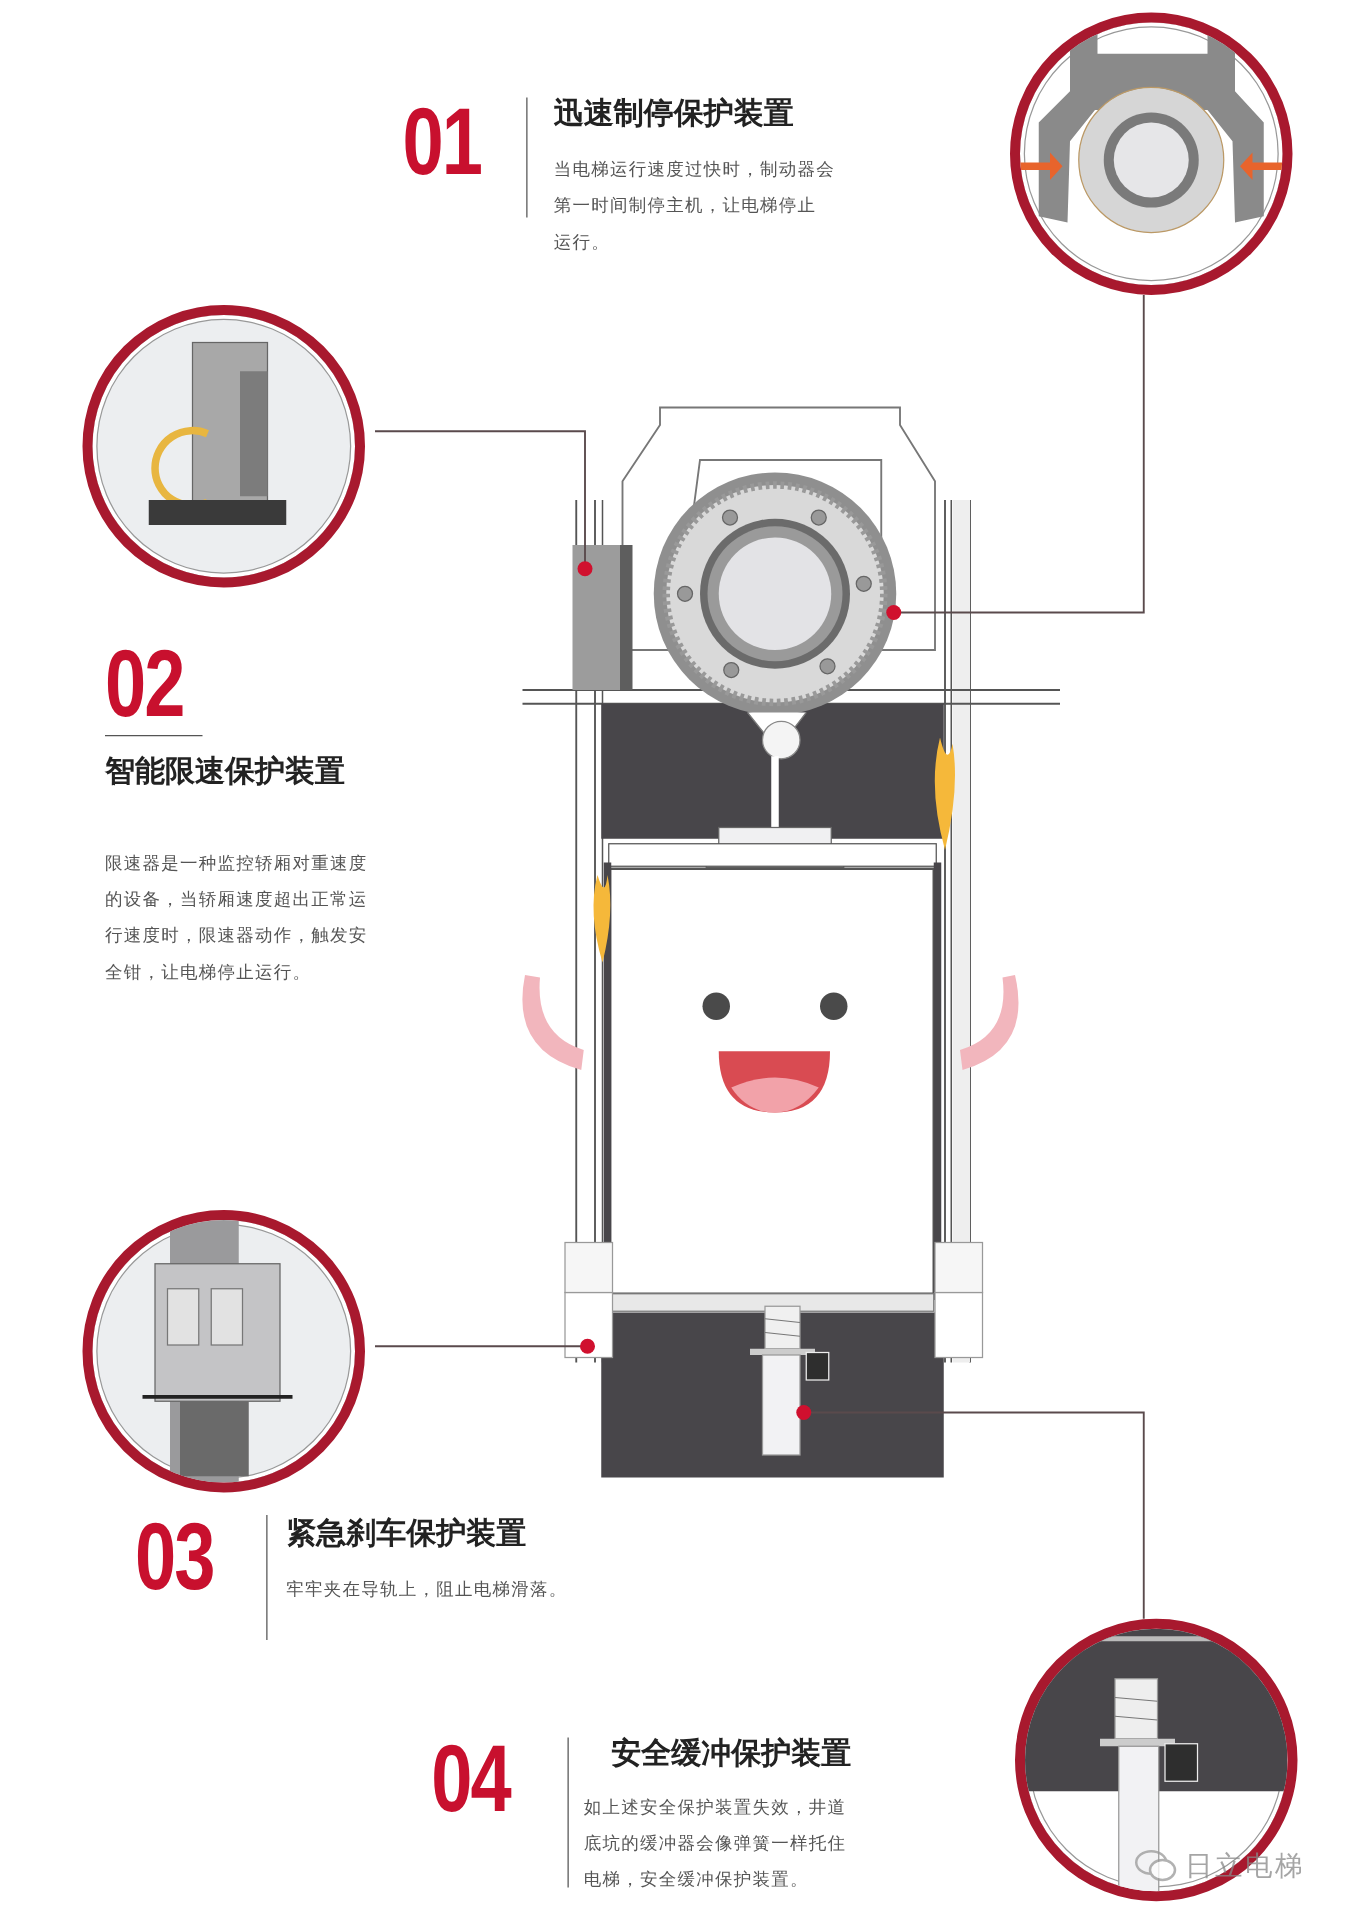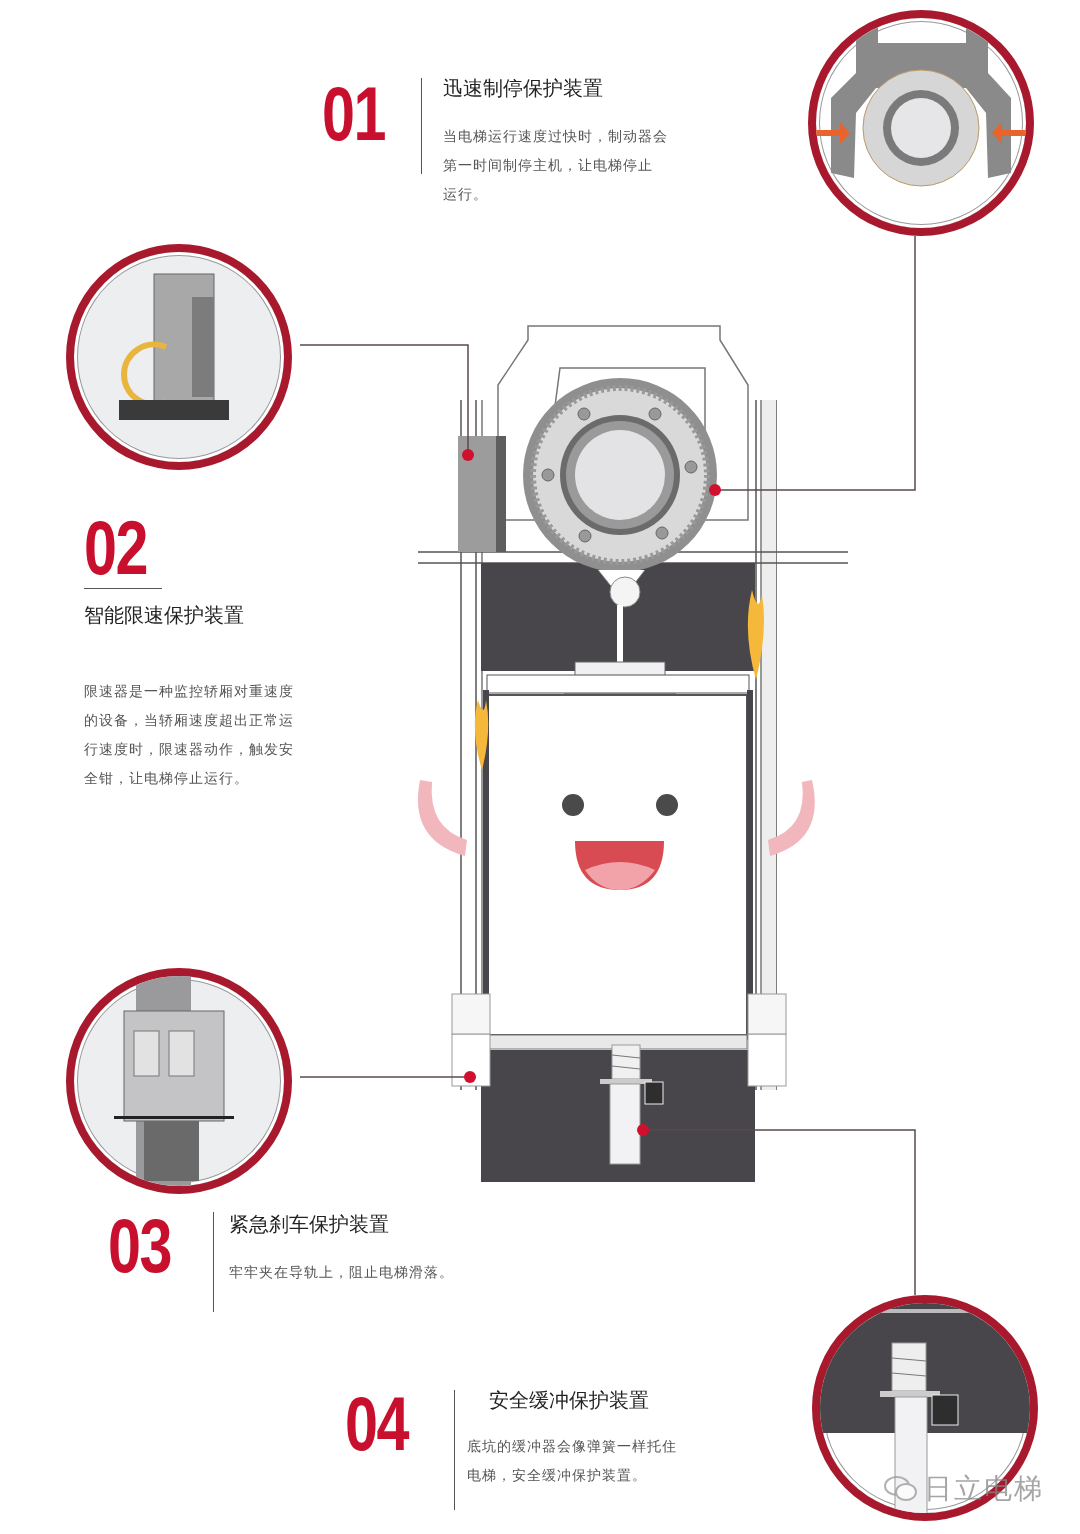--- a/index.html
+++ b/index.html
@@ -15,35 +15,35 @@
       font-weight: bold;
       color: #c8102e;
       font-size: 76px;
       line-height: 1;
       letter-spacing: -2px;
       transform: scaleX(0.78);
       transform-origin: left top;
     }
     .vbar { position: absolute; width: 1px; background: #555; }
     .title {
-      position: absolute; font-weight: normal; color: #222; font-size: 20px; line-height: 1;
+      position: absolute; font-weight: bold; color: #222; font-size: 24px; line-height: 1;
       white-space: nowrap;
     }
     .desc {
       position: absolute; color: #555; font-size: 14px; line-height: 29px; letter-spacing: 1px;
     }
     .desc div { white-space: nowrap; }
     .circle {
       position: absolute; border-radius: 50%;
       border: 8px solid #a8192e;
       box-shadow: inset 0 0 0 3px #fff, inset 0 0 0 4px #999;
       background: #eceef0; overflow: hidden;
     }
     .watermark {
-      position: absolute; right: 36px; bottom: 26px; color: #888; font-size: 28px; letter-spacing: 2px;
+      position: absolute; right: 36px; bottom: 26px; color: #888; font-size: 22px; letter-spacing: 2px;
       display: flex; align-items: center; gap: 6px; opacity: 0.75;
     }
   </style>
 </head>
 <body>
 
 <svg class="abs" style="left:0;top:0" width="1080" height="1534" viewBox="0 0 1080 1534">
 
   <path d="M528,326 L720,326 L720,340 L748,385 L748,520 L705,520 L705,368 L560,368 L540,520 L498,520 L498,385 L528,340 Z" fill="#fff" stroke="#777" stroke-width="1.5"></path>
 
@@ -197,20 +197,21 @@
 <div class="vbar" style="left:213px;top:1212px;height:100px;"></div>
 <div class="title" style="left:229px;top:1214px;">紧急刹车保护装置</div>
 <div class="desc" style="left:229px;top:1258px;">
   <div>牢牢夹在导轨上，阻止电梯滑落。</div>
 </div>
 
 <div class="num" style="left:345px;top:1386px;">04</div>
 <div class="vbar" style="left:454px;top:1390px;height:120px;"></div>
 <div class="title" style="left:489px;top:1390px;">安全缓冲保护装置</div>
 <div class="desc" style="left:467px;top:1432px;">
+  <div>如上述安全保护装置失效，井道</div>
   <div>底坑的缓冲器会像弹簧一样托住</div>
   <div>电梯，安全缓冲保护装置。</div>
 </div>
 
 <div class="watermark">
   <svg width="34" height="28" viewBox="0 0 34 28">
     <ellipse cx="13" cy="11" rx="12" ry="9" fill="none" stroke="#999" stroke-width="2"></ellipse>
     <ellipse cx="22" cy="17" rx="10" ry="8" fill="#fff" stroke="#999" stroke-width="2"></ellipse>
   </svg>
   <span>日立电梯</span>

